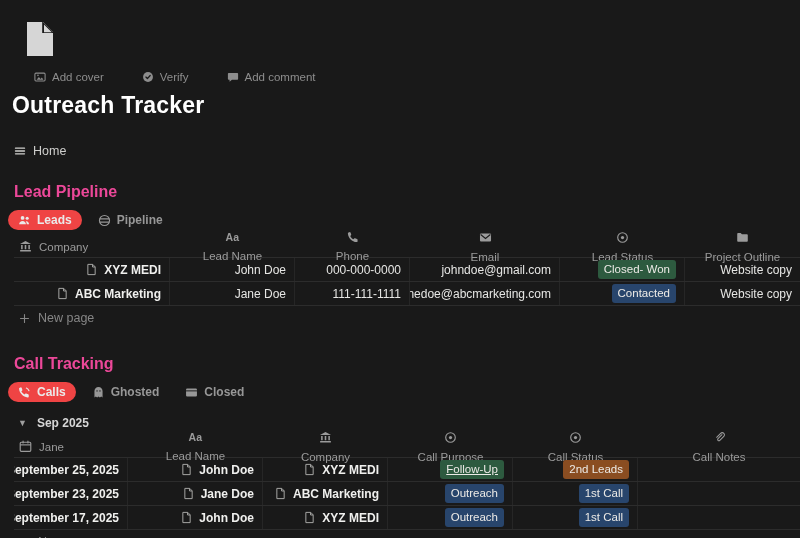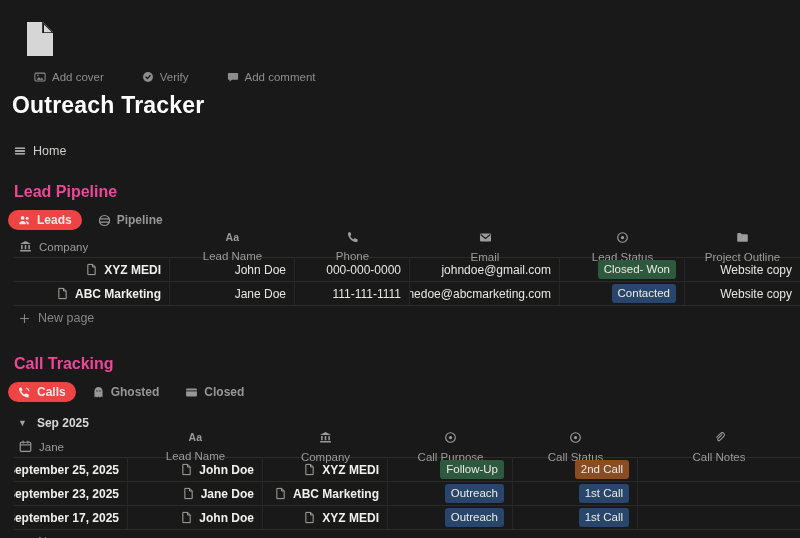--- a/index.html
+++ b/index.html
@@ -355,24 +355,24 @@
       <div class="td titlecell">
         <span class="page-sm icon">
             <svg width="13" height="13" viewBox="0 0 16 16" fill="none" stroke="currentColor" stroke-width="1.2">
               <path d="M3.5 1.7h6l3 3v9.6h-9z"></path>
               <path d="M9.3 1.9v3h3"></path>
             </svg>
           </span>
         <span>XYZ MEDI</span>
       </div>
       <div class="td">
-        <span class="badge" style="background-color: rgb(45, 90, 63);">Follow-Up</span>
-      </div>
-      <div class="td">
-        <span class="badge" style="background-color: rgb(138, 77, 33);">2nd Call</span>
+        <span class="badge" style="background-color: rgb(45, 90, 63); text-decoration: underline;">Follow-Up</span>
+      </div>
+      <div class="td">
+        <span class="badge" style="background-color: rgb(138, 77, 33);">2nd Leads</span>
       </div>
       <div class="td">
           <span></span>
         </div>
     </div>
 
     <div class="trow drow">
       <div class="td titlecell">
           <span>September 23, 2025</span>
         </div>

